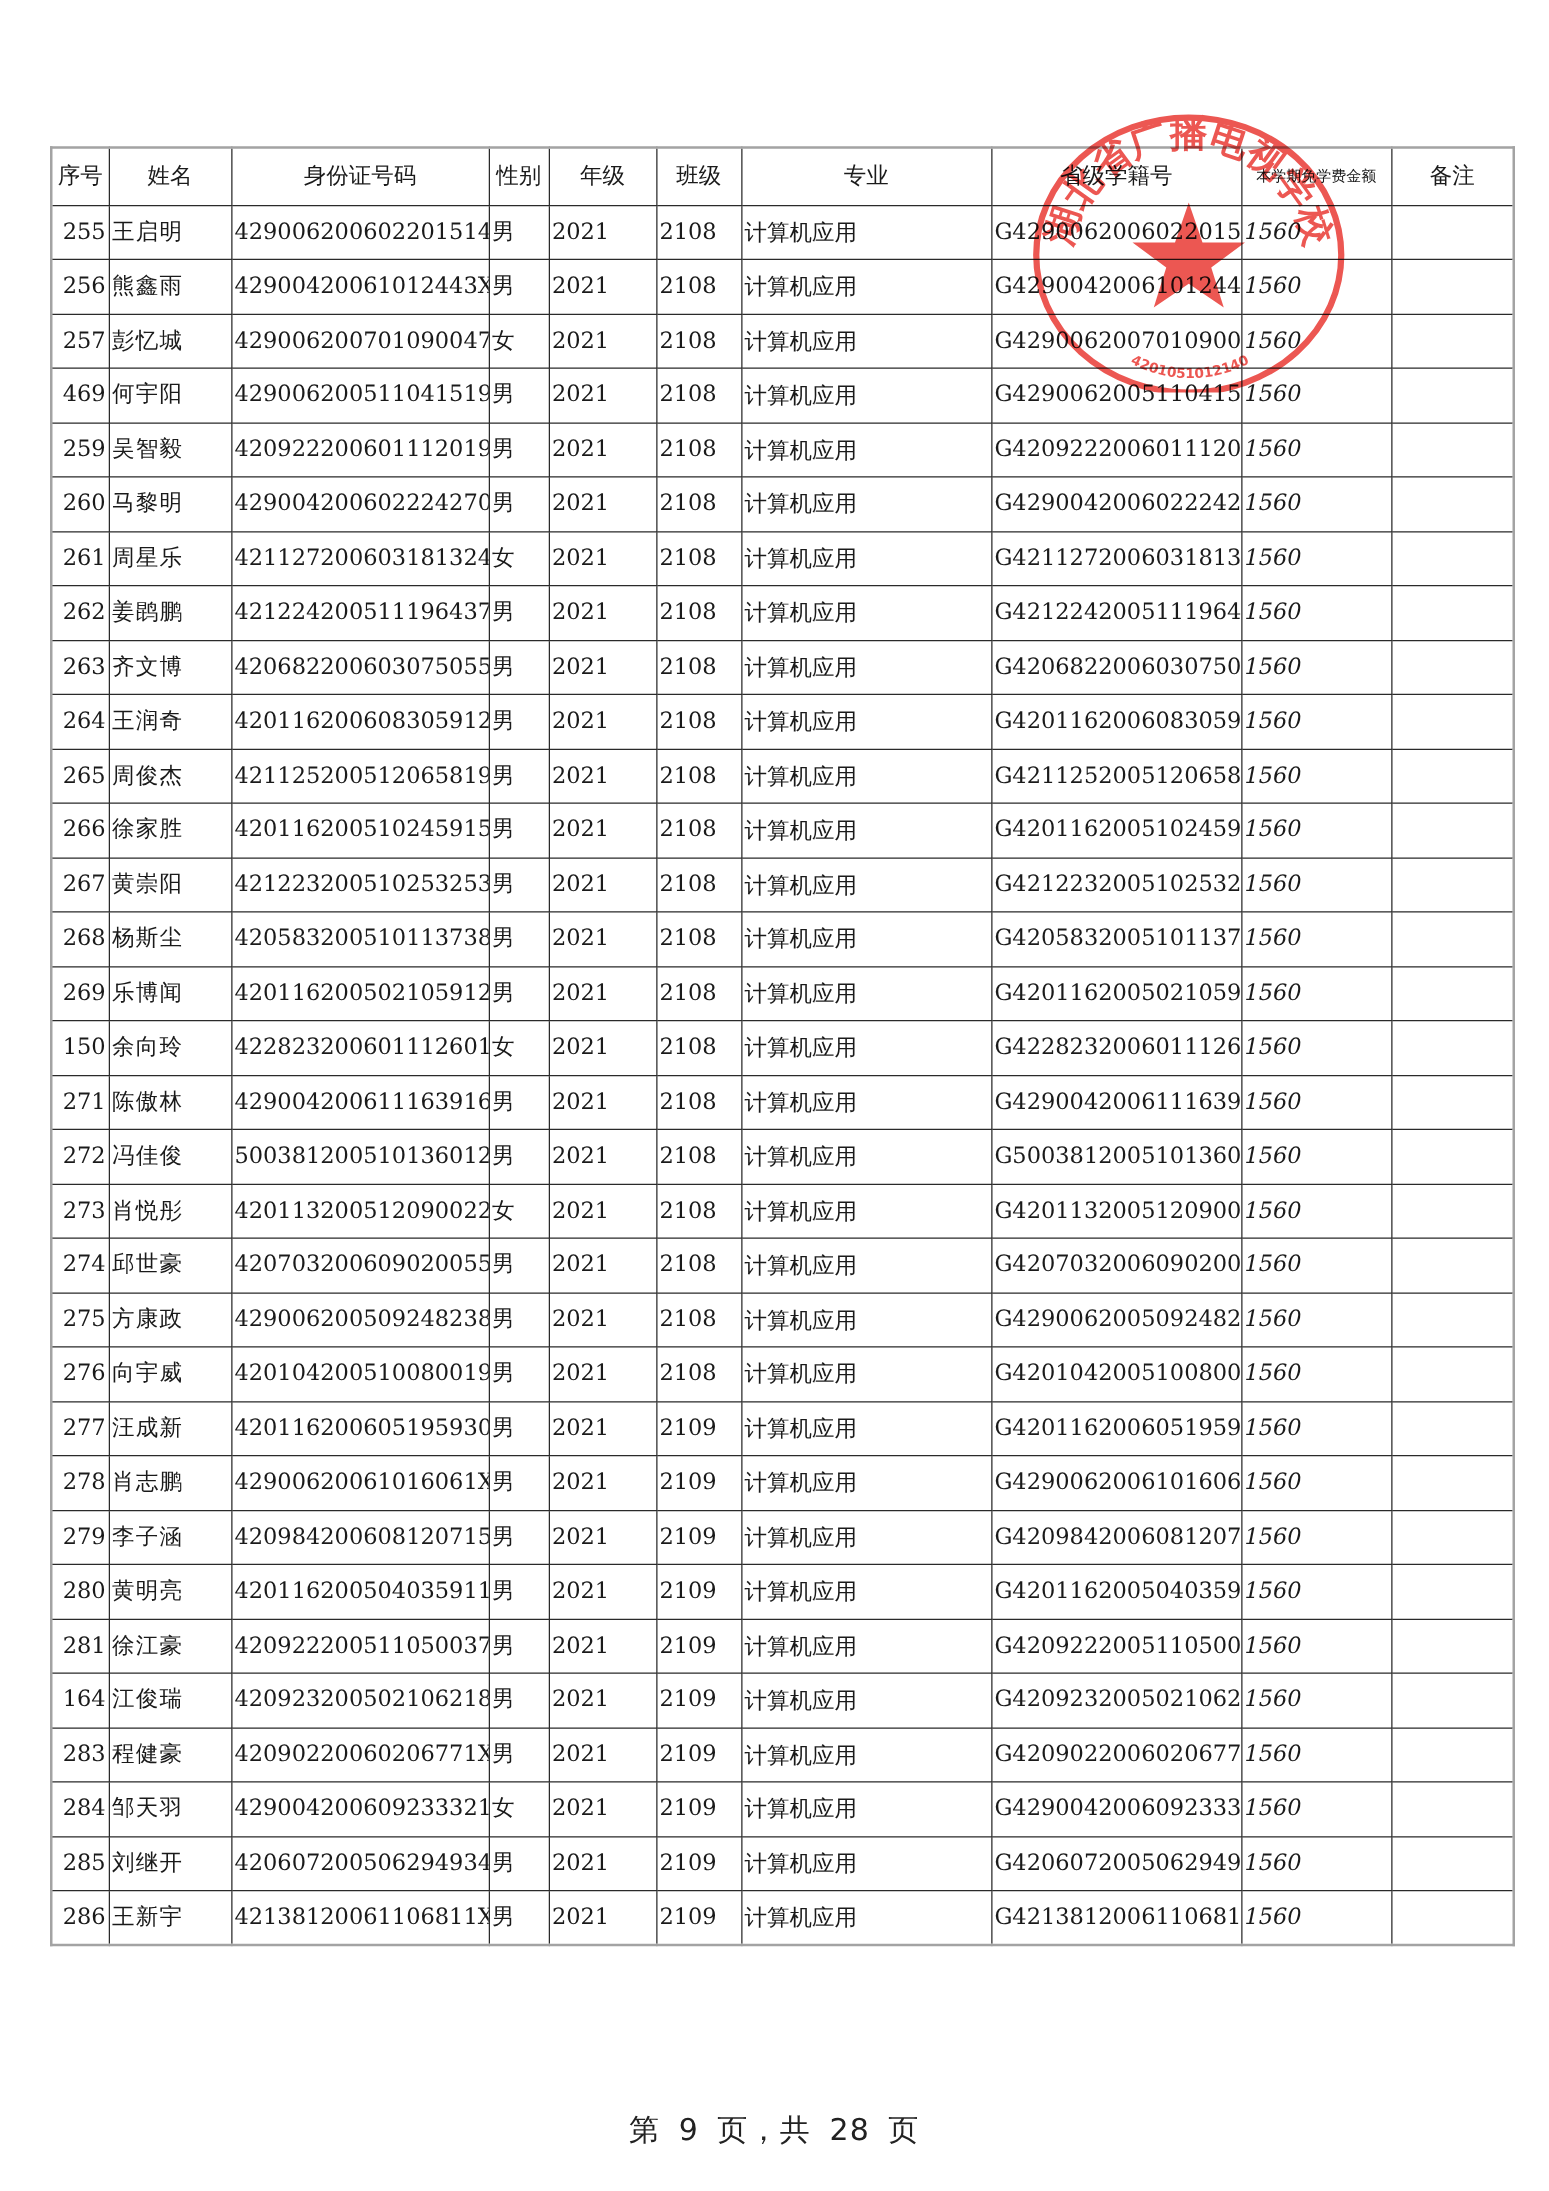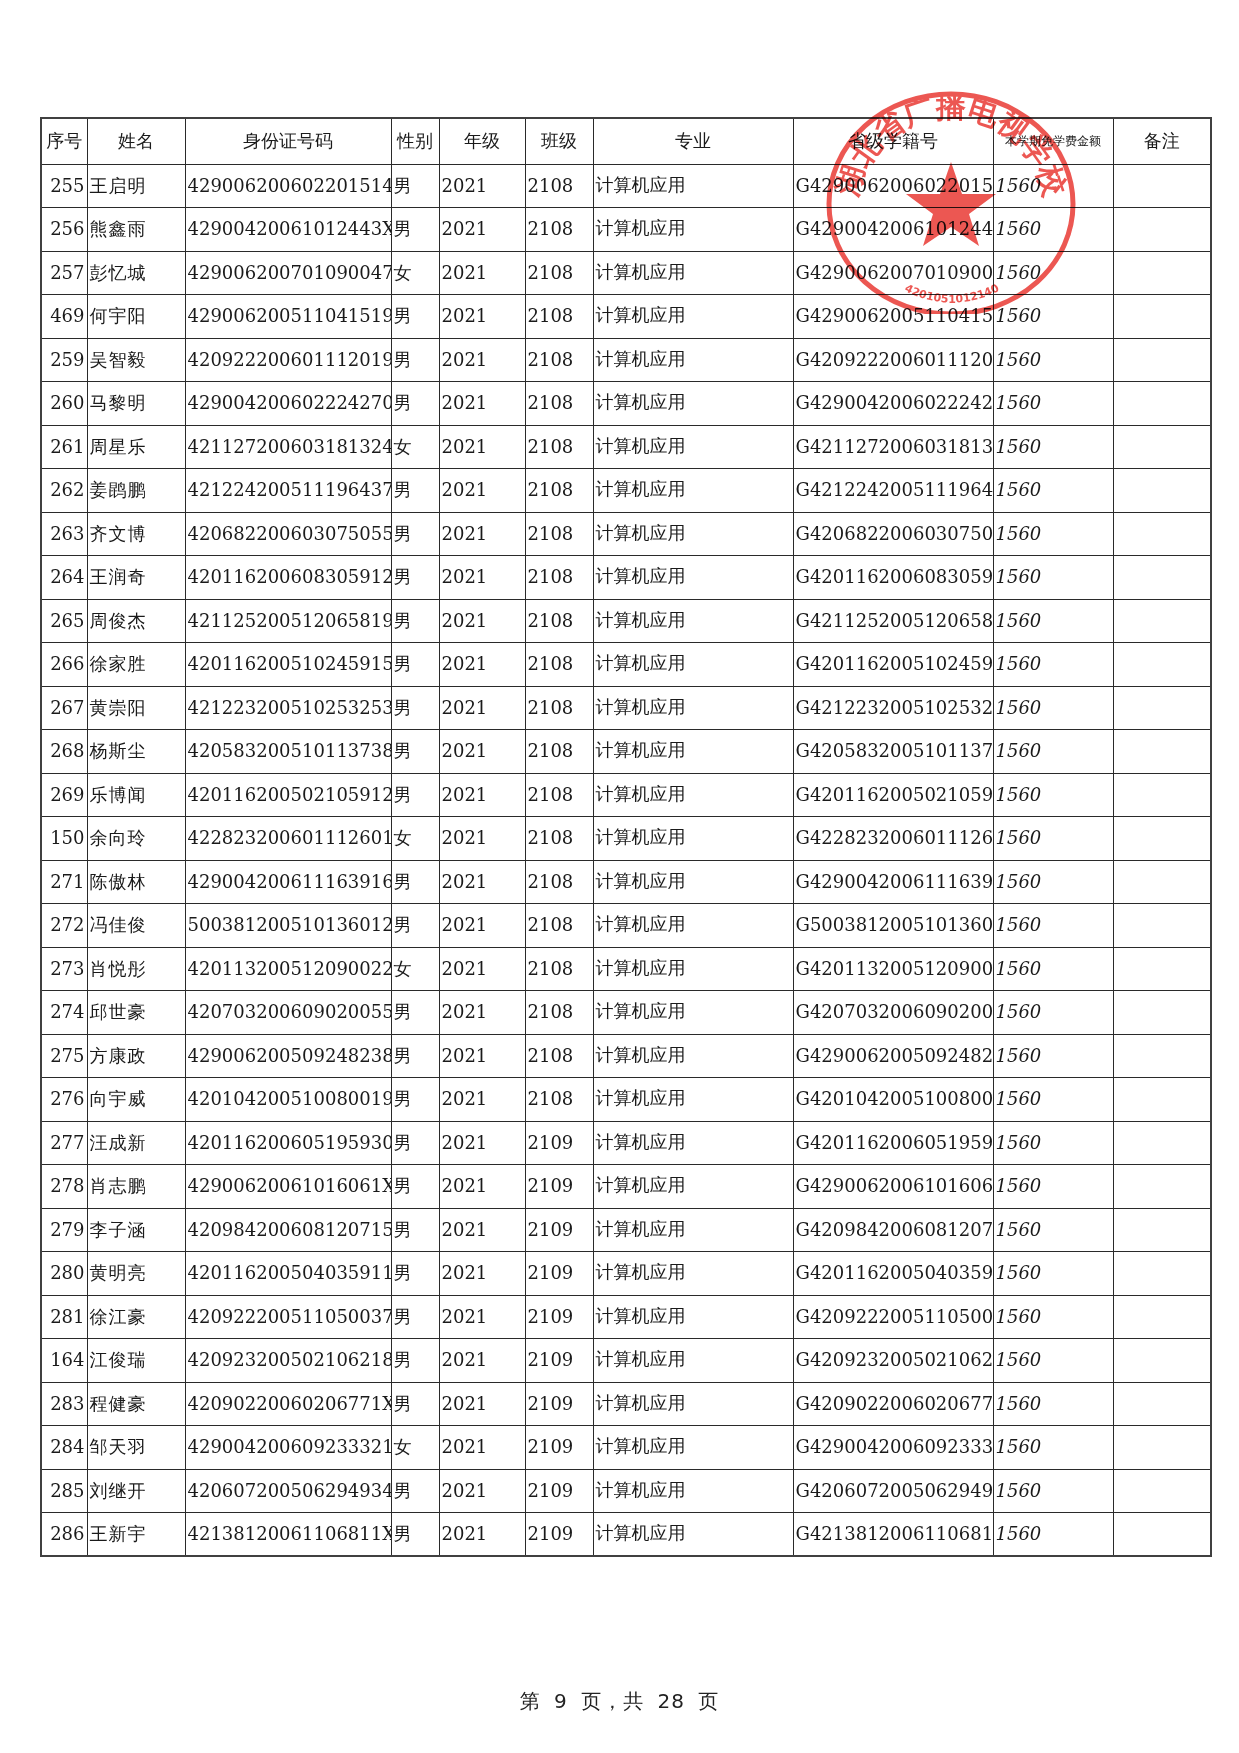--- a/index.html
+++ b/index.html
@@ -21,21 +21,21 @@
       width: 1239px;
       height: 1753px;
     }
     table.roster {
       position: absolute;
       left: 40px;
       top: 117px;
       width: 1170px;
       border-collapse: collapse;
       table-layout: fixed;
-      border: 2px solid #404040;
+      border: 2px solid #a3a3a3;
     }
     table.roster th, table.roster td {
       border: 1.6px solid #2a2a2a;
       height: 43.5px;
       padding: 0 2px;
       font-size: 18px;
       line-height: 1;
       white-space: nowrap;
       overflow: hidden;
       box-sizing: border-box;
@@ -50,32 +50,32 @@
     table.roster thead th.two-line {
       font-size: 12px;
       line-height: 1.0;
       white-space: normal;
     }
     td.c-seq { text-align: right; font-size: 17px; }
     td.c-name { font-family: "DejaVu Sans", "Liberation Sans", sans-serif; font-size: 18px; padding-left: 4px; letter-spacing: 1px; }
     td.c-id { font-size: 17.5px; padding-left: 3px; margin-top: 32px; }
     td.c-gender { font-family: "DejaVu Sans", "Liberation Sans", sans-serif; padding-left: 6px; }
     td.c-grade, td.c-class { padding-left: 3px; font-size: 17.5px; }
-    td.c-major { font-family: Liberation Mono, monospace; padding-left: 5px; }
+    td.c-major { font-family: Liberation Serif, serif; padding-left: 5px; }
     td.c-reg { font-size: 17px; padding-left: 3px; }
     td.c-amount { padding-left: 3px; font-size: 17.5px; font-style: italic; }
 
     .footer {
       position: absolute;
       top: 1688px;
       left: 0;
       width: 1239px;
       text-align: center;
       font-family: "DejaVu Sans", "Liberation Sans", sans-serif;
-      font-size: 20px;
+      font-size: 24px;
       color: #222;
       letter-spacing: 1px;
     }
     .footer span { margin: 0 3px; }
 
     .stamp {
       position: absolute;
       left: 822px;
       top: 84px;
       width: 258px;

